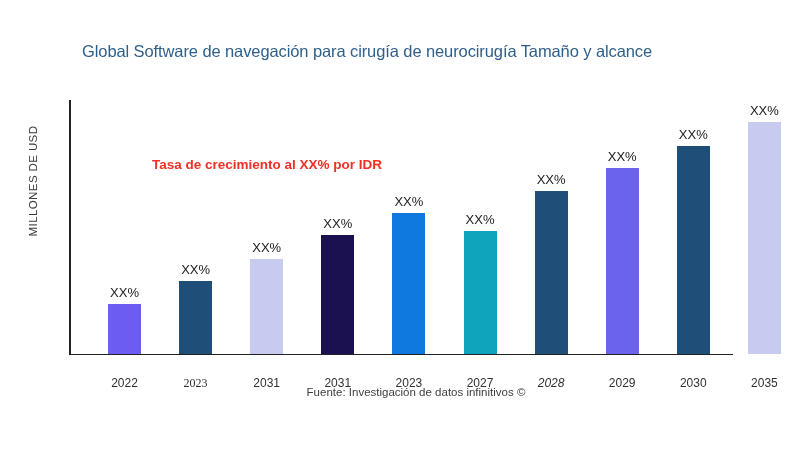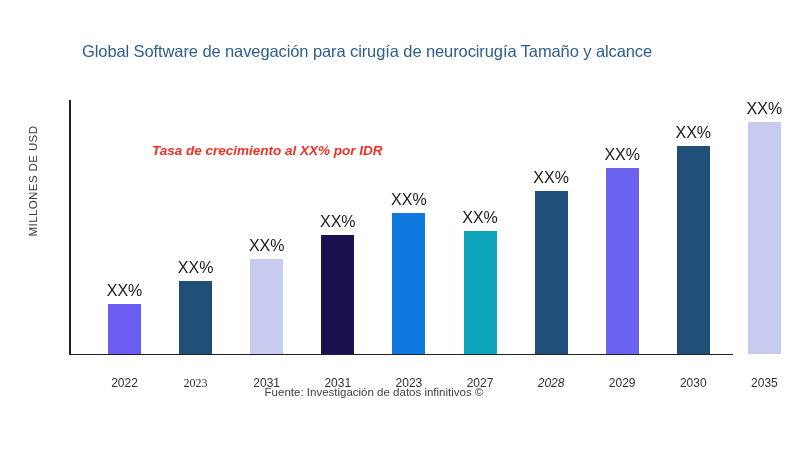--- a/index.html
+++ b/index.html
@@ -71,51 +71,51 @@
   }
   .bar {
     position: absolute;
     bottom: 0;
     width: 100%;
   }
   .bar-value {
     position: absolute;
     left: 50%;
     transform: translateX(-50%);
-    font-size: 16px;
+    font-size: 13px;
     color: #1a1a1a;
     white-space: nowrap;
   }
   .x-tick {
     position: absolute;
     top: 376px;
     font-size: 12px;
     color: #303030;
     text-align: center;
     white-space: nowrap;
   }
   #growth-annotation {
     position: absolute;
     left: 152px;
-    top: 143px;
+    top: 157px;
     font-size: 13.5px;
     color: #EE3124;
     font-weight: bold;
     white-space: nowrap;
-    font-style: italic;
   }
   #source-note {
     position: absolute;
     left: 0;
     top: 386px;
     width: 748px;
     text-align: center;
     font-size: 11.5px;
     color: #404040;
     white-space: nowrap;
+    padding-left: 42px;
   }
 </style>
 </head>
 <body>
 
 <div id="chart-root">
 
   <div id="chart-title">Global Software de navegación para cirugía de neurocirugía Tamaño y alcance</div>
 
   <div id="y-axis-label">MILLONES DE USD</div>

